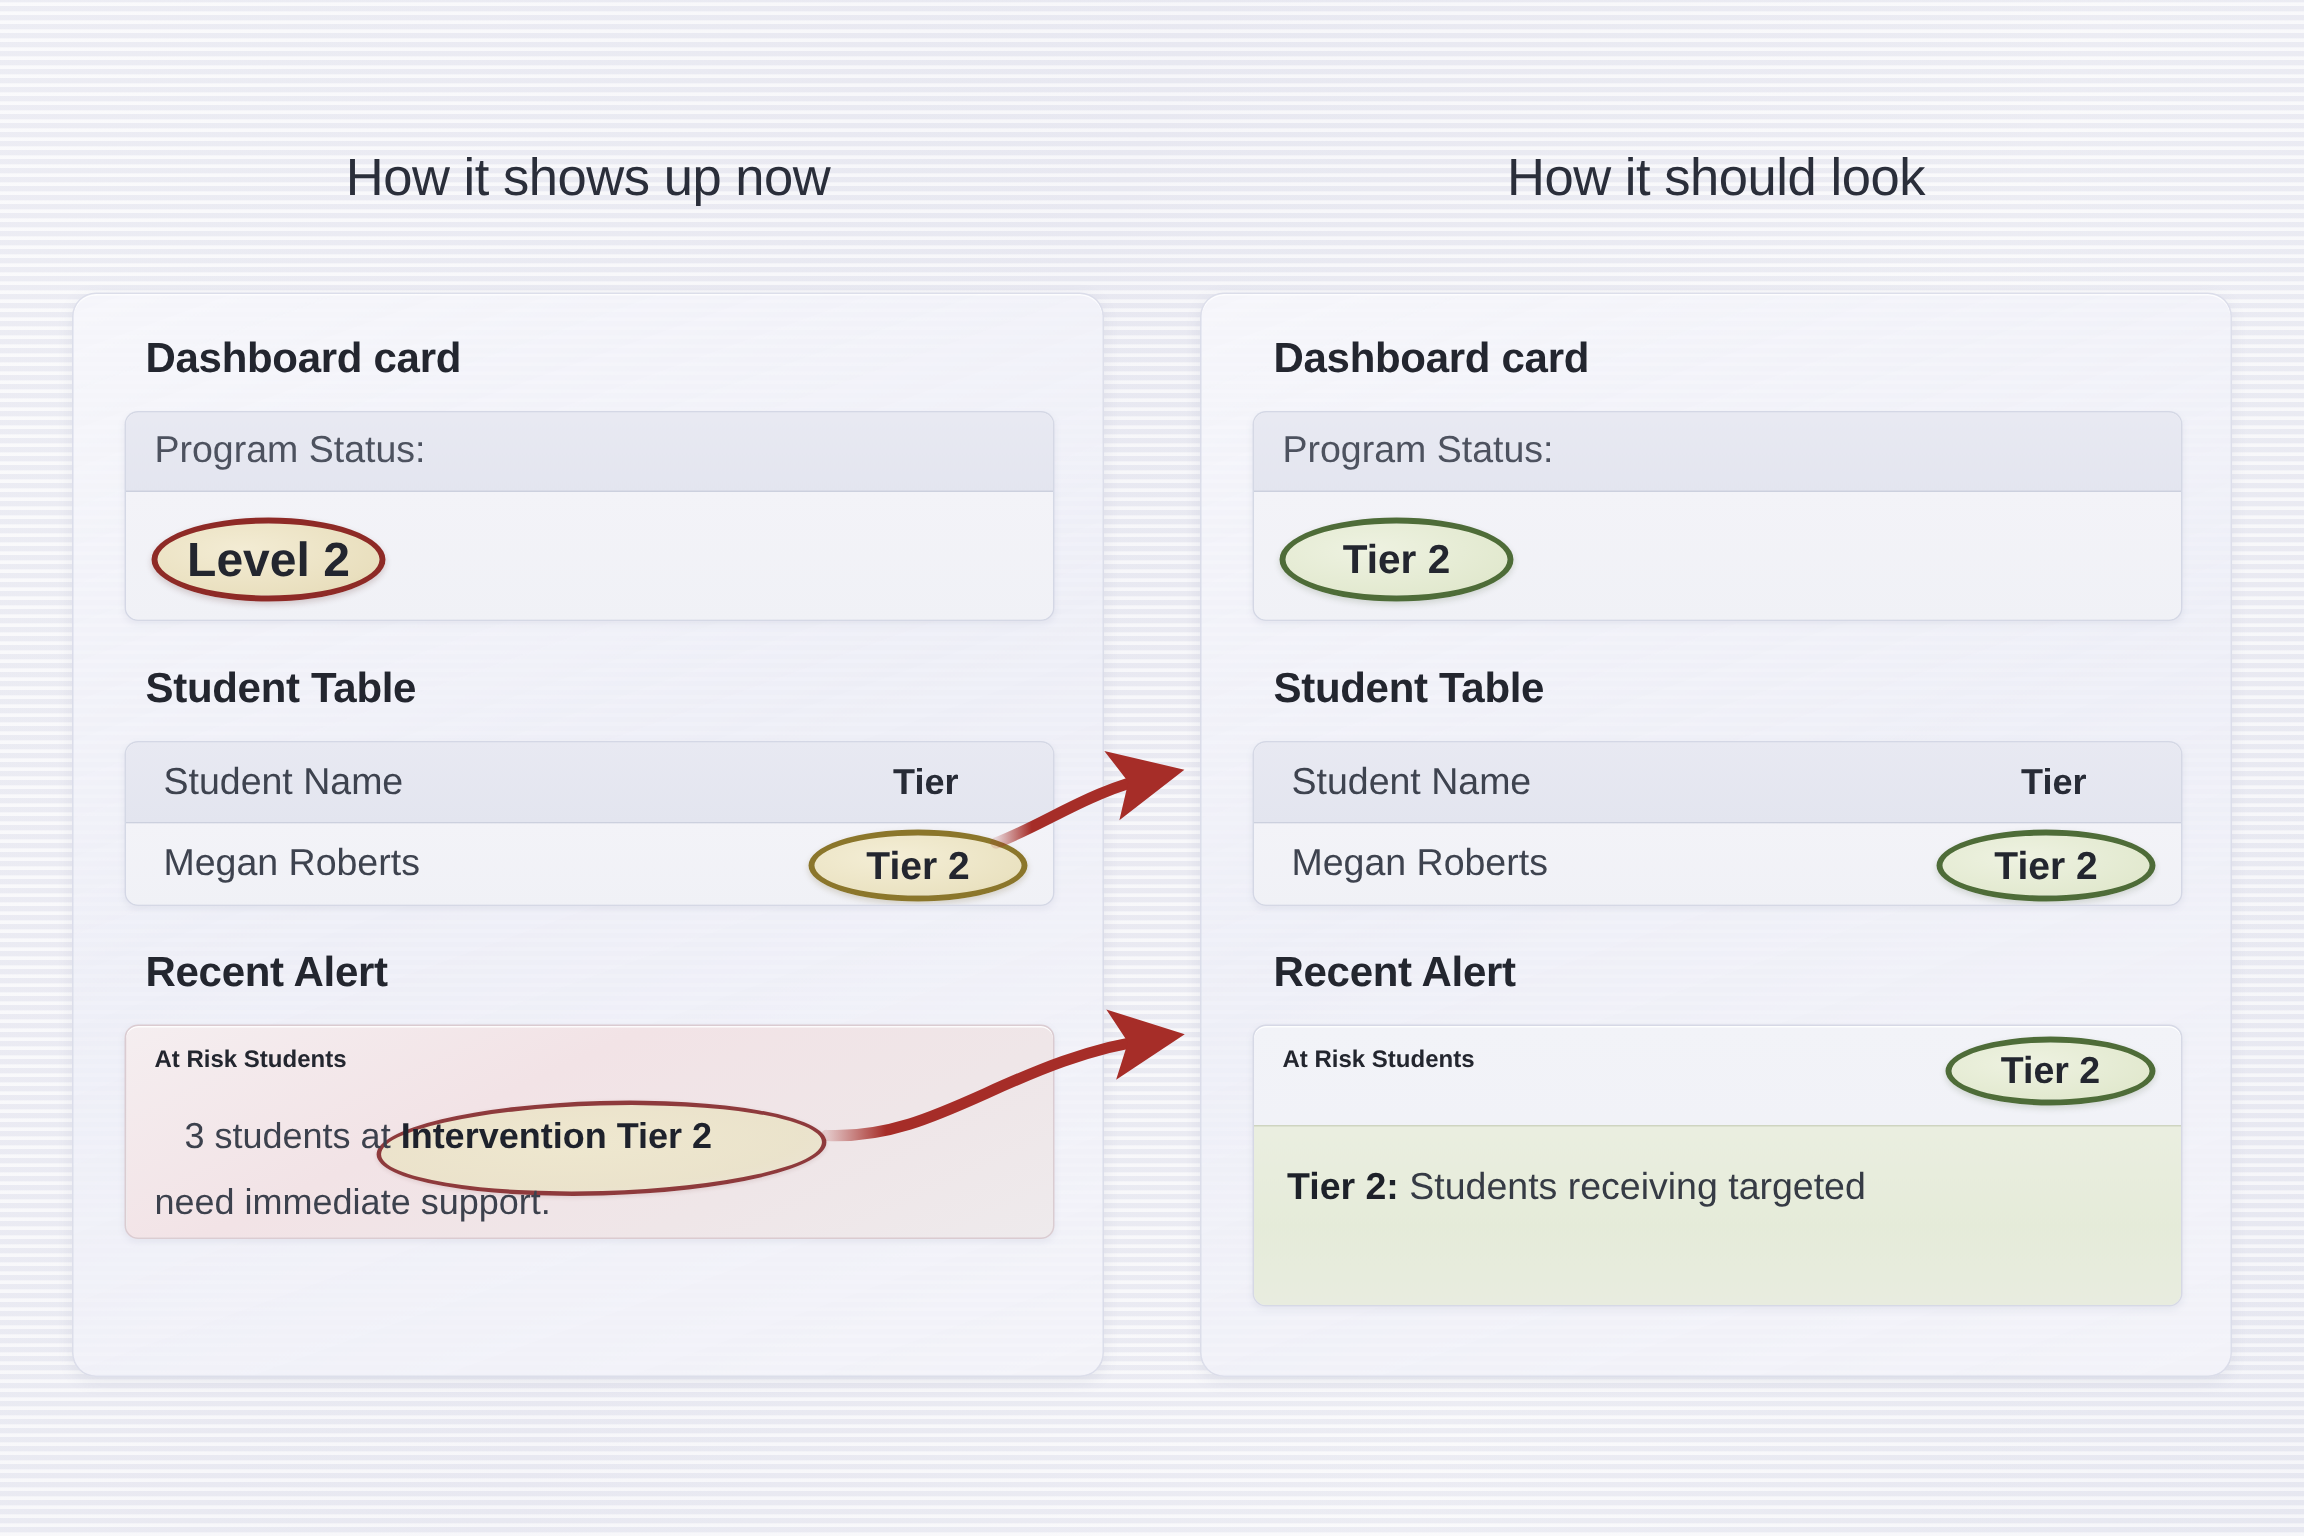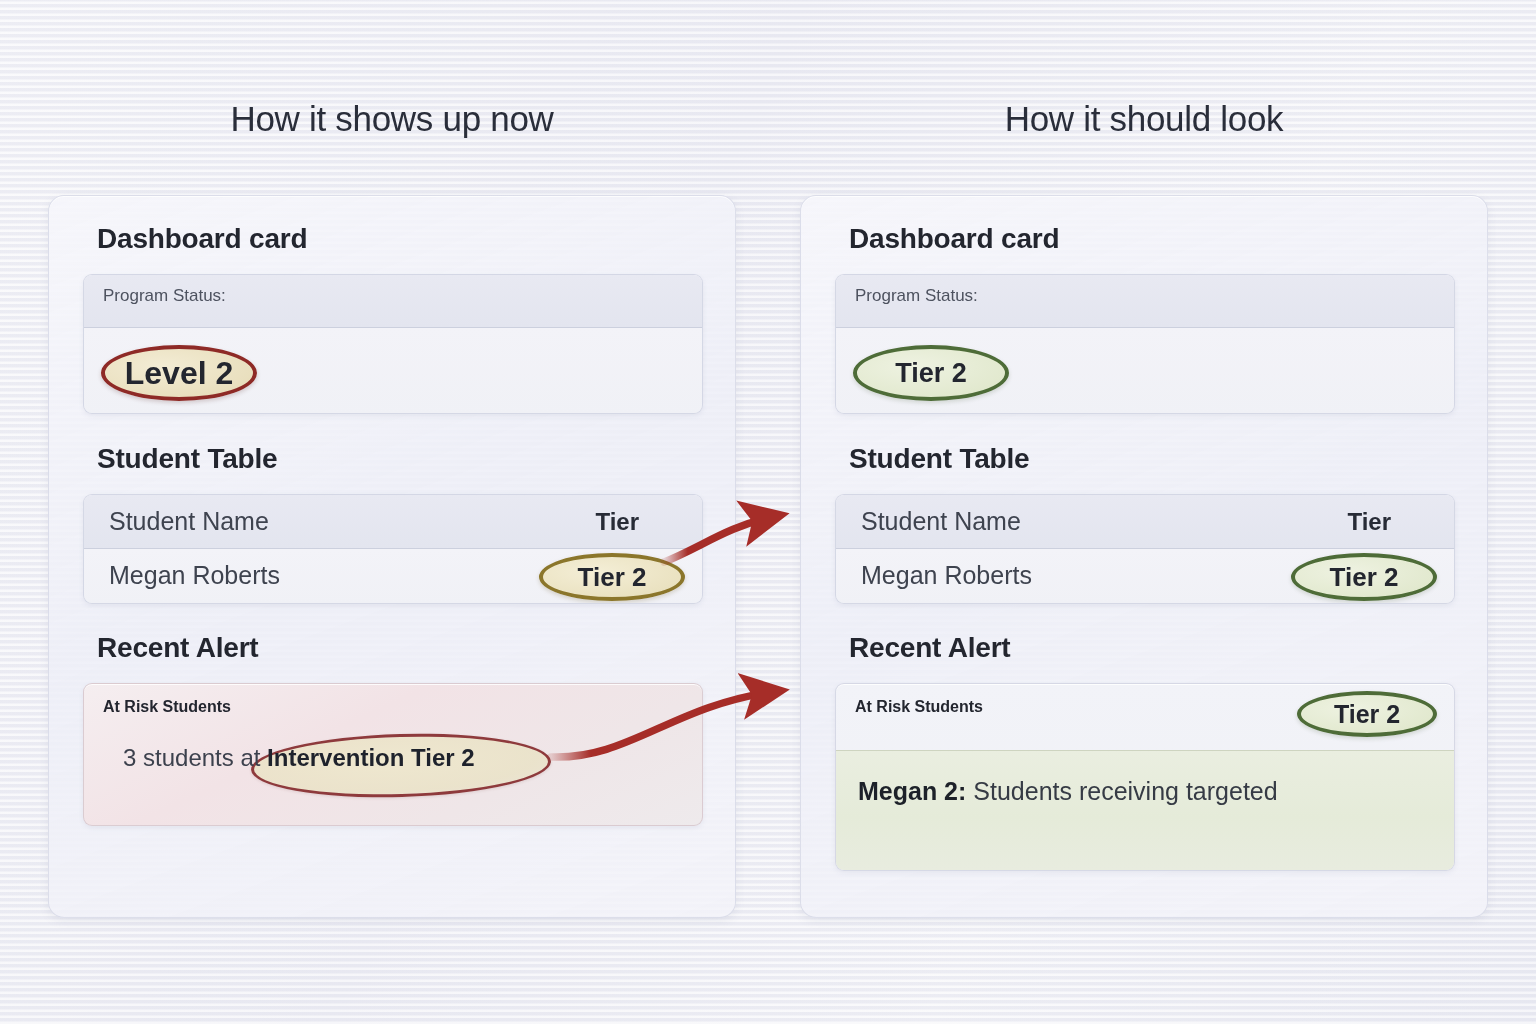--- a/index.html
+++ b/index.html
@@ -57,21 +57,21 @@
     height:52px;position:relative;
     background:linear-gradient(180deg,#e8e9f2 0%,#e3e5ef 100%);
     border-bottom:1px solid rgba(199,203,219,0.85);
   }
   .w-body{
     position:relative;
     background:linear-gradient(180deg,#f3f3f8 0%,#f0f1f6 100%);
   }
   .field-label{
     position:absolute;left:19px;top:11px;
-    font-size:17px;color:#4d525f;white-space:nowrap;
+    font-size:25px;color:#4d525f;white-space:nowrap;
   }
   .cell-left{
     position:absolute;left:25px;
     font-size:25px;color:#3e434f;white-space:nowrap;
   }
   .cell-right-head{
     position:absolute;right:62px;top:11px;
     font-size:24px;font-weight:700;color:#272b36;white-space:nowrap;
   }
 
@@ -182,20 +182,21 @@
 
     <div class="sec-head" style="top:436px;">Recent Alert</div>
 
     <div class="widget alert-left" style="top:487px;height:143px;">
       <div class="alert-title" style="top:14px;">At Risk Students</div>
 
       <div class="hl-ellipse" style="left:167px;top:50px;width:294px;height:57px;"></div>
 
       <div class="alert-line" style="top:60px;margin-left:20px;"><span>3 students at </span><b>Intervention Tier 2</b></div>
 
+      <div class="alert-line" style="top:104px;">need immediate support.</div>
     </div>
   </div>
 
   <div class="panel" id="panel-right">
 
     <div class="sec-head" style="top:27px;">Dashboard card</div>
 
     <div class="widget" style="top:78px;height:140px;">
       <div class="w-headband">
         <div class="field-label">Program Status:</div>
@@ -219,21 +220,21 @@
     </div>
 
     <div class="sec-head" style="top:436px;">Recent Alert</div>
 
     <div class="widget alert-right" style="top:487px;height:188px;">
       <div style="position:relative;height:66px;">
         <div class="alert-title" style="top:14px;">At Risk Students</div>
         <div class="oval oval-green" style="right:17px;top:7px;width:140px;height:46px;font-size:25px;">Tier 2</div>
       </div>
       <div class="def-box" style="top:66px;height:120px;">
-        <div class="def-text" style="top:20px;width:578px;"><b>Megan 2:</b><span> Students receiving targeted</span><br></div>
+        <div class="def-text" style="top:20px;width:578px;"><b>Tier 2:</b><span> Students receiving targeted</span><br></div>
       </div>
     </div>
   </div>
 
 </div>
 
 <svg id="arrows" width="1536" height="1024" viewBox="0 0 1536 1024">
   <defs>
     <marker id="ah" markerWidth="7" markerHeight="7" refX="4.2" refY="3.5" orient="auto" markerUnits="strokeWidth">
       <path d="M0,0.35 L6.6,3.5 L0,6.65 L1.5,3.5 Z" fill="#a62d28"></path>

